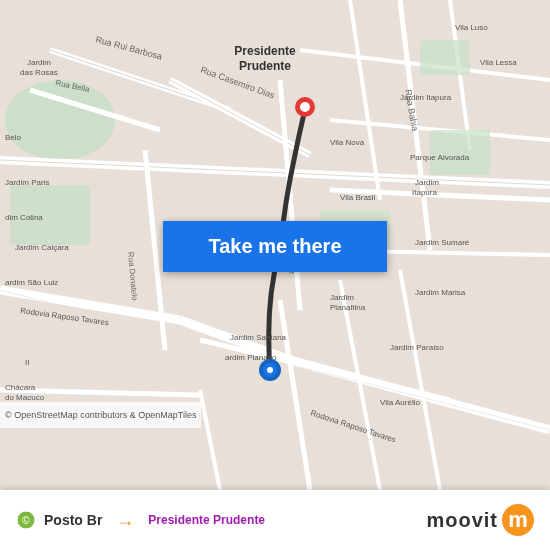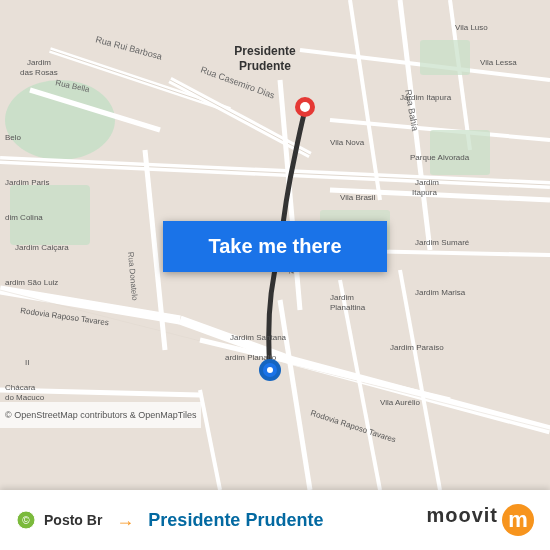--- a/index.html
+++ b/index.html
@@ -59,21 +59,21 @@
       display: flex;
       align-items: center;
       gap: 8px;
       flex: 1;
     }
 
     #moovit-logo {
       position: absolute;
       right: 16px;
       display: flex;
-      align-items: flex-start;
+      align-items: center;
     }
 
     .moovit-m {
       background: #f7941d;
       color: #fff;
       font-weight: 900;
       font-size: 22px;
       width: 32px;
       height: 32px;
       border-radius: 50%;
@@ -95,23 +95,23 @@
       color: #333;
     }
 
     .footer-arrow {
       font-size: 18px;
       color: #f7941d;
       margin: 0 6px;
     }
 
     .footer-dest {
-      font-size: 18px;
+      font-size: 12px;
       font-weight: 600;
-      color: #0369a1;
+      color: #a21caf;
       text-align: right;
     }
 
     .openstreetmap-credit {
       position: absolute;
       bottom: 62px;
       left: 0;
       background: rgba(255,255,255,0.75);
       font-size: 9px;
       color: #555;

